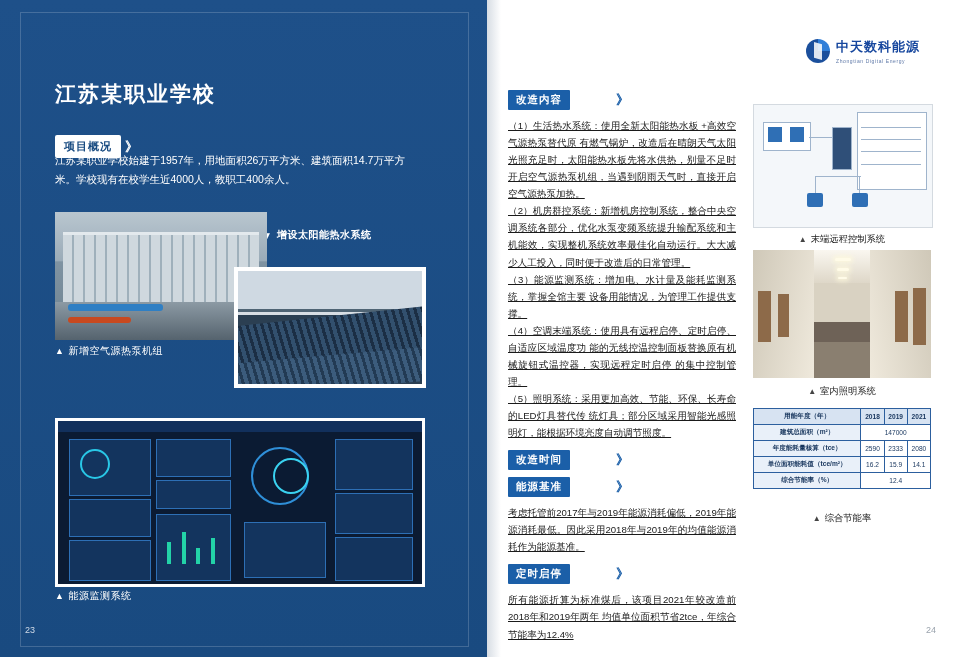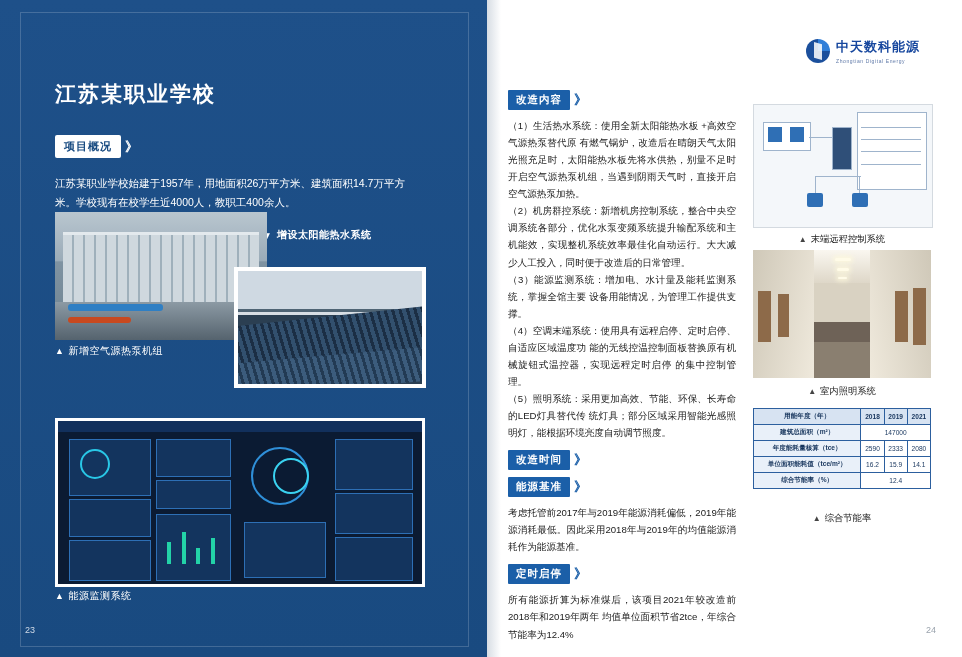--- a/index.html
+++ b/index.html
@@ -27,21 +27,21 @@
   }
   .tag{
     display:inline-flex;align-items:center;
     background:#ffffff;color:#174a80;font-size:11px;font-weight:bold;
     padding:4px 9px;border-radius:2px;letter-spacing:1px;
   }
   .tag-wrap{position:absolute;display:flex;align-items:center;}
   .chev{margin-left:4px;color:#ffffff;font-size:13px;font-weight:bold;letter-spacing:-3px;}
   .chev.dark{color:#1b5fa8;}
   .left-para{
-    position:absolute;left:55px;top:174px;width:350px;
+    position:absolute;left:55px;top:151px;width:350px;
     color:#ffffff;font-size:10.5px;line-height:1.85;text-align:justify;
   }
 
   .photo{position:absolute;background:#2b3a4a;overflow:hidden;}
   .photo .ph-fill{width:100%;height:100%;}
 
   .cap{
     position:absolute;color:#ffffff;font-size:10px;letter-spacing:.5px;
   }
   .cap .tri{font-size:9px;margin-right:4px;}
@@ -96,27 +96,27 @@
   .logo-mark{width:24px;height:24px;position:relative;margin-right:6px;}
   .logo-mark .lm1{position:absolute;left:0;top:0;width:24px;height:24px;border-radius:50%;
       background:conic-gradient(from 200deg,#1b4f9c 0 45%,#2f7ed8 45% 70%,#1b4f9c 70% 100%);}
   .logo-mark .lm2{position:absolute;left:8px;top:3px;width:8px;height:18px;background:#ffffff;opacity:.85;
       clip-path:polygon(0 0,100% 12%,100% 100%,0 88%);}
   .logo-cn{color:#17479e;font-size:13px;font-weight:bold;letter-spacing:1px;}
   .logo-en{color:#5f79a8;font-size:5px;letter-spacing:.6px;margin-top:2px;}
 
   .col-left{position:absolute;left:508px;top:90px;width:228px;}
 
-  .sec-tag{display:flex;align-items:center;margin:0 0 7px 0;}
+  .sec-tag{display:flex;align-items:center;margin:0 0 7px 0;gap:42px;}
   .sec-tag .box{
     background:#1b5fa8;color:#ffffff;font-size:10.5px;font-weight:bold;
     padding:3px 8px;letter-spacing:1px;border-radius:1px;
   }
   .body-text{color:#1a1a1a;font-size:9.6px;line-height:1.78;text-align:justify;margin:0 0 9px 0;}
-  .body-text p{margin:0;}
+  .body-text p{margin:0;text-decoration:underline;}
 
   
   #rphoto1{position:absolute;left:753px;top:104px;width:178px;height:122px;border:1px solid #d4dae0;}
   #rphoto1 .ph-fill{background:#f4f7fa;position:relative;}
   .diag-box{position:absolute;border:1px solid #9fb4cc;background:#ffffff;}
   .diag-line{position:absolute;background:#9fb4cc;}
   .diag-blue{position:absolute;background:#2f6fb5;}
 
   #rphoto2{position:absolute;left:753px;top:250px;width:178px;height:128px;}
   #rphoto2 .ph-fill{

